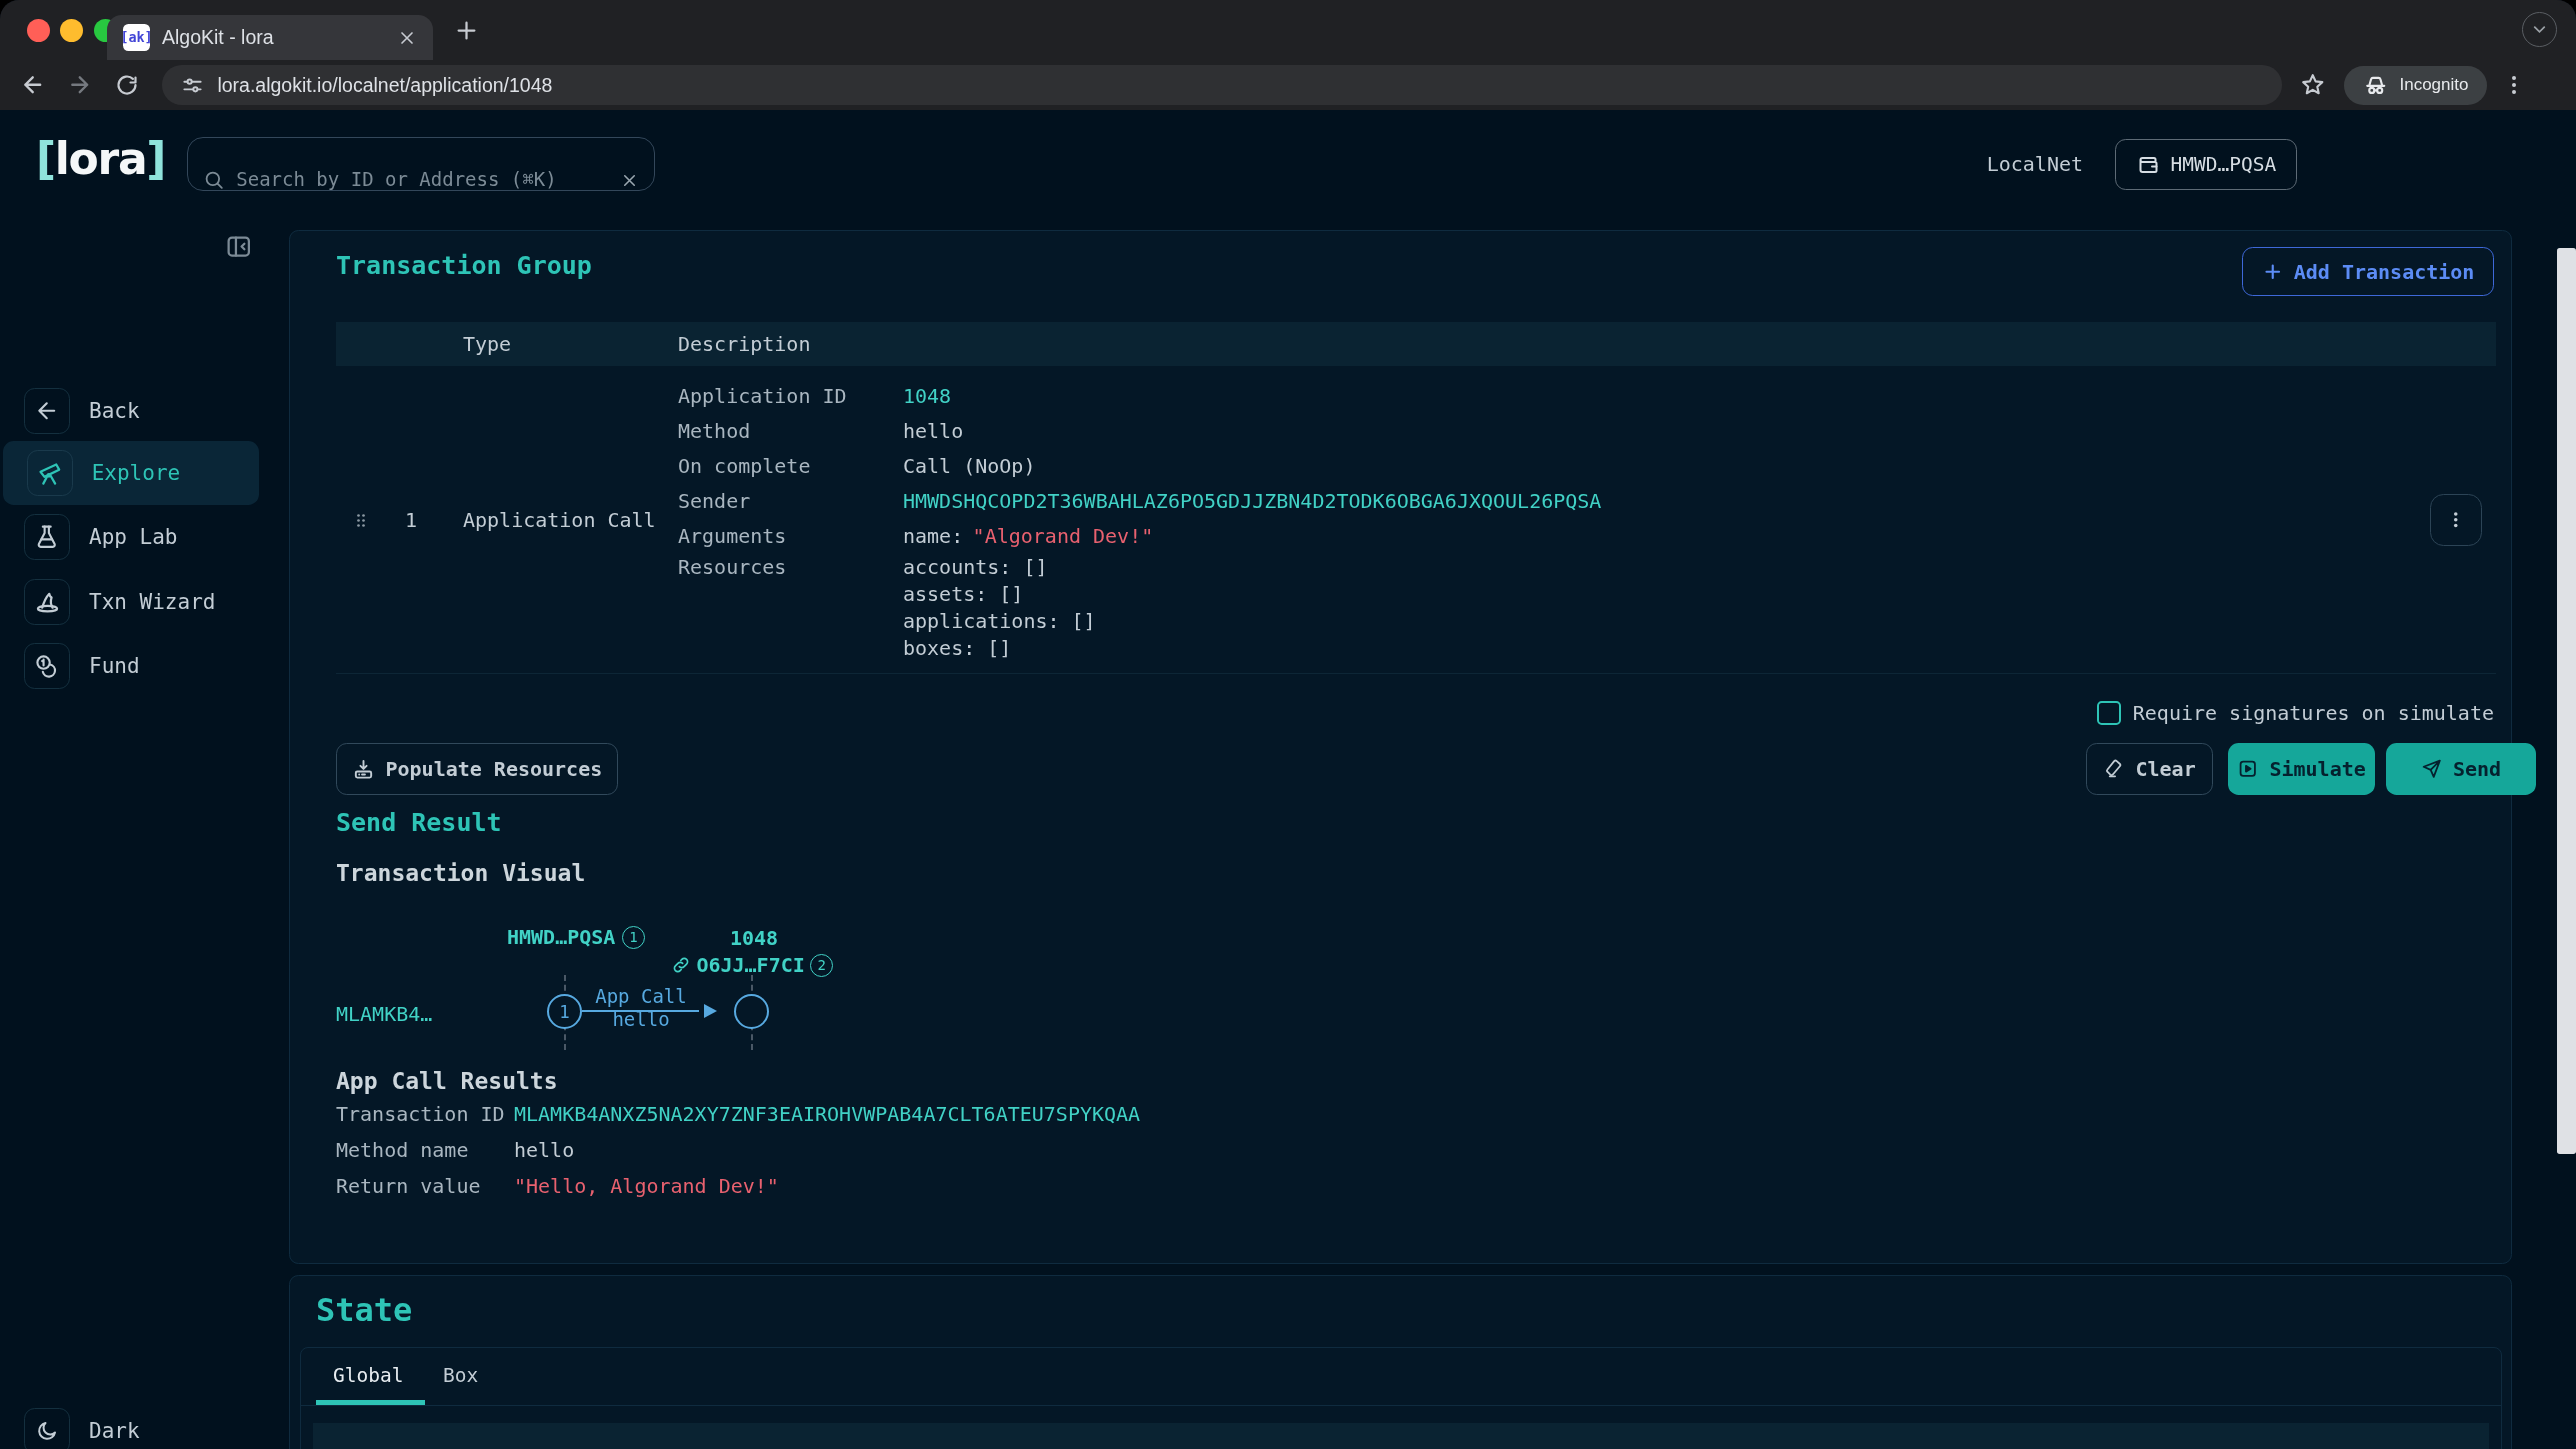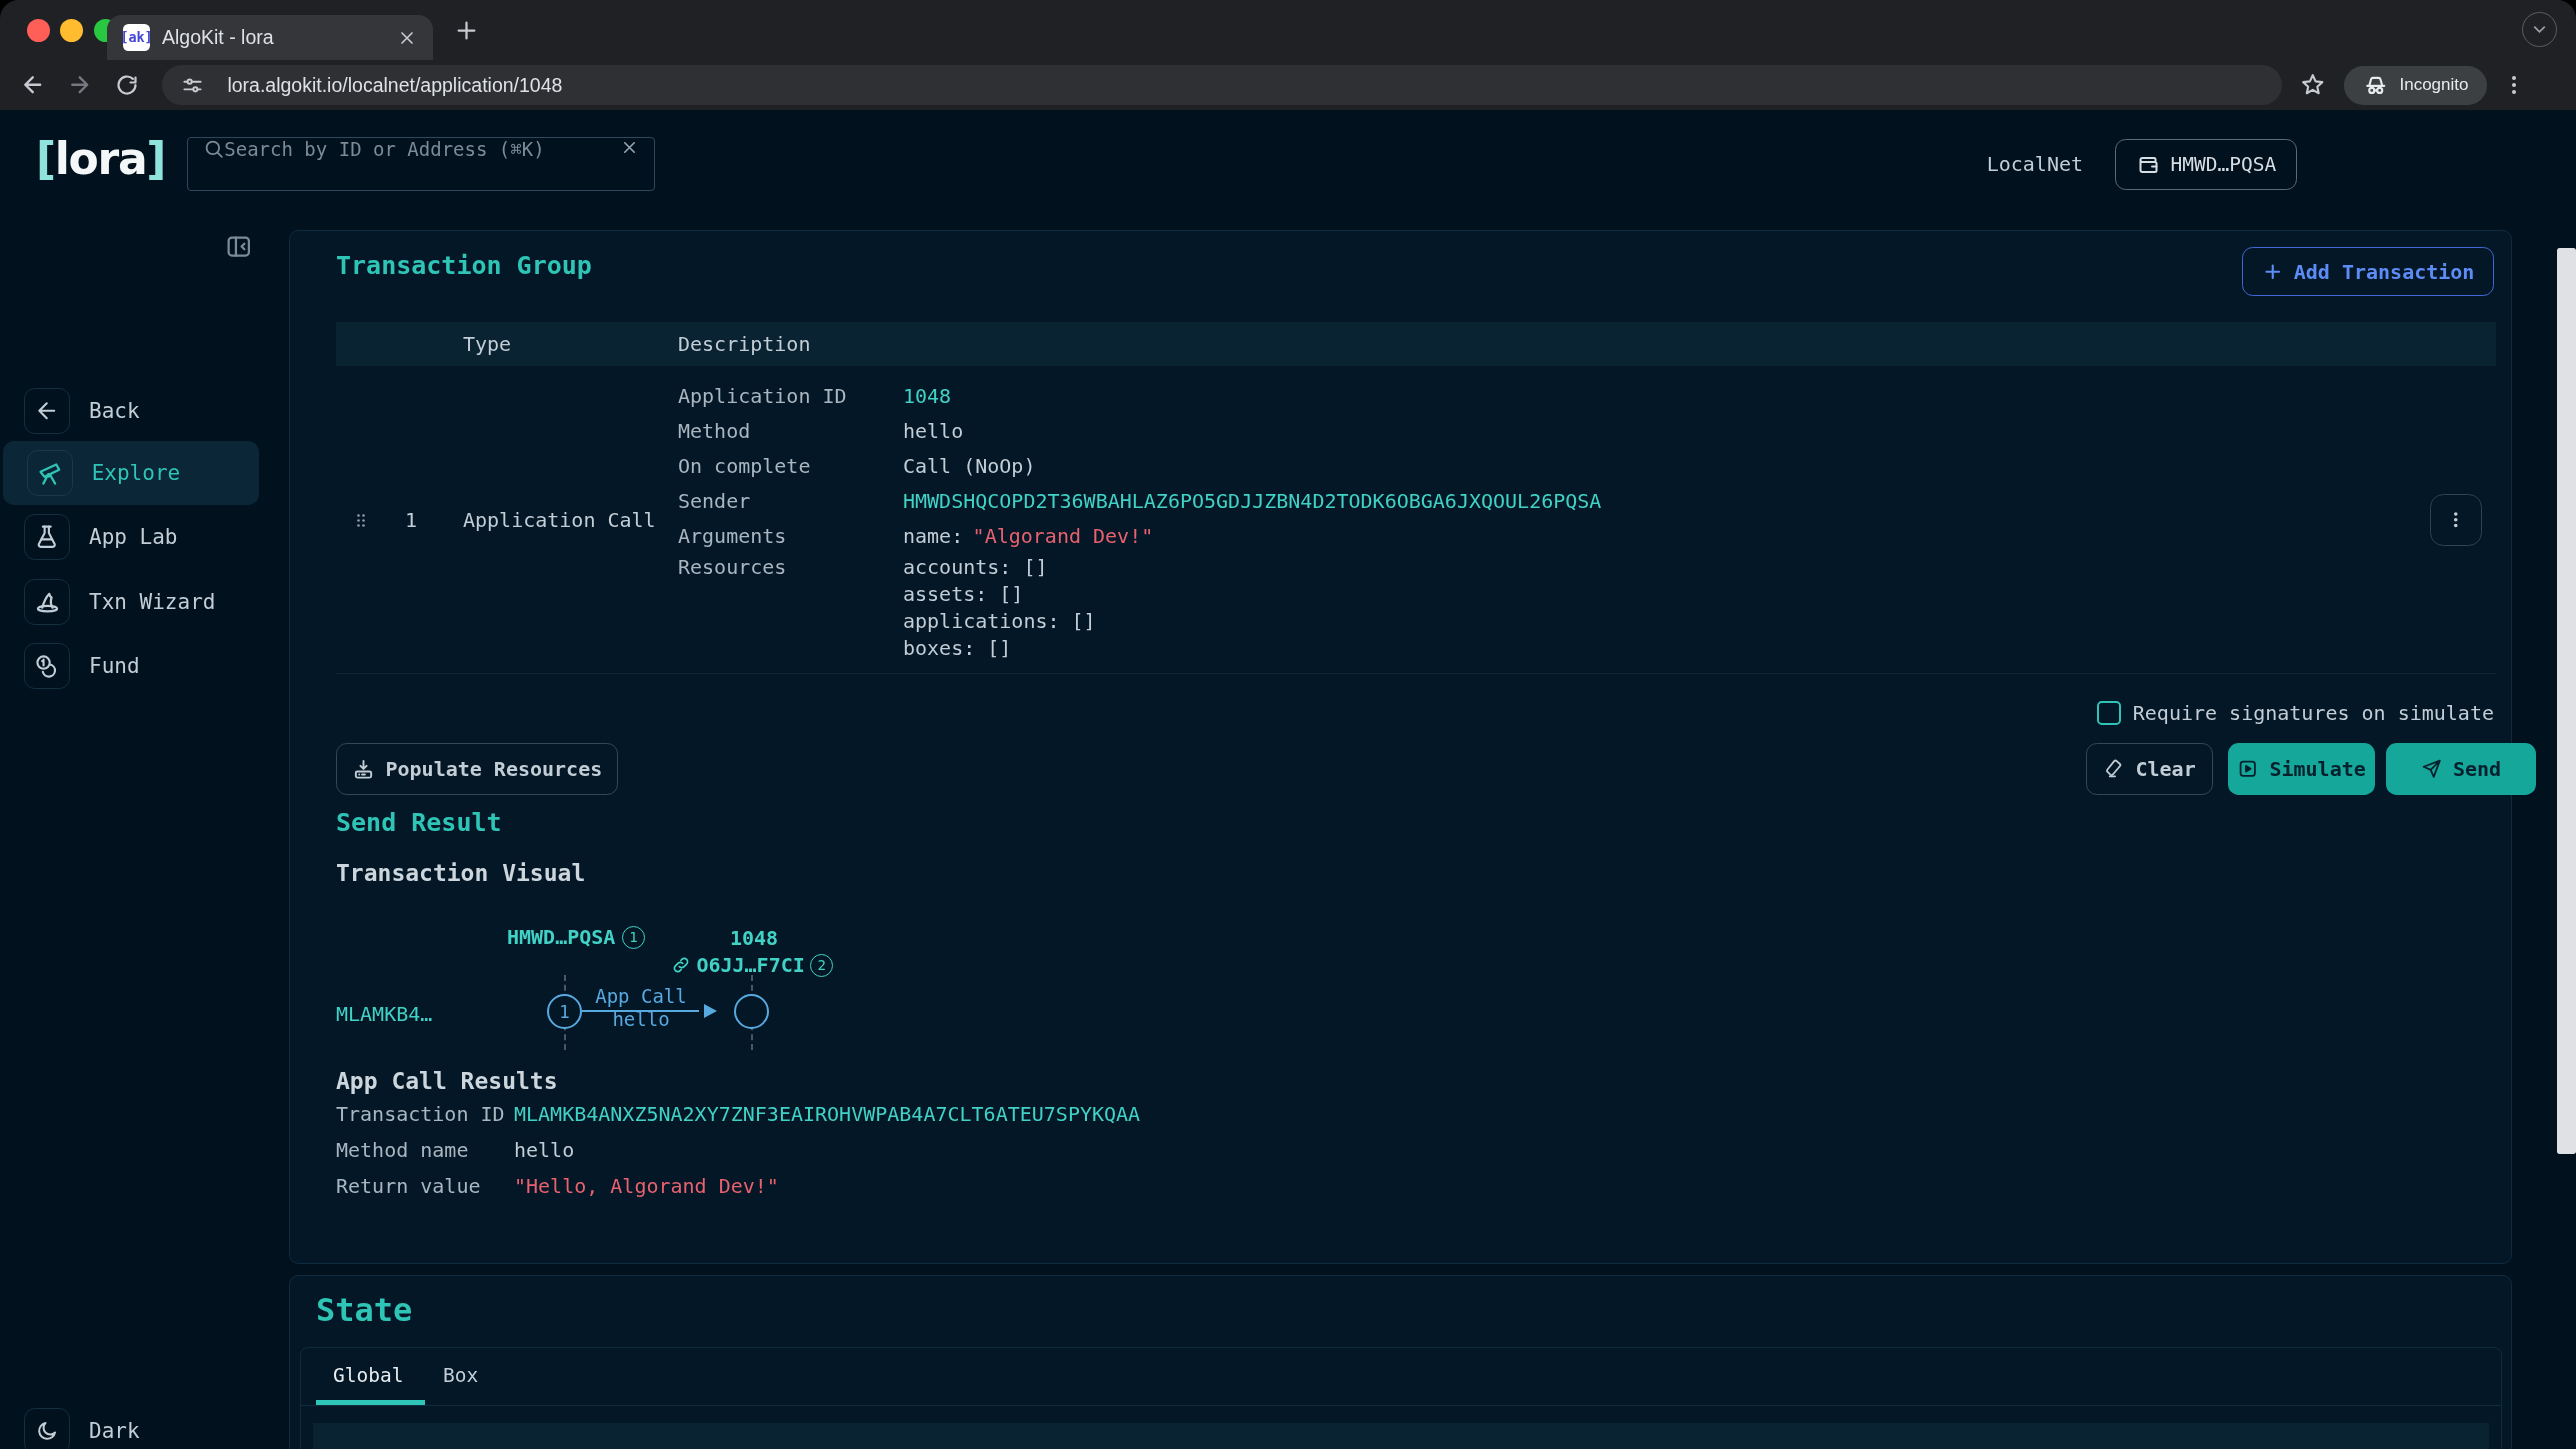--- a/index.html
+++ b/index.html
@@ -20,31 +20,31 @@
   .titlebar{position:absolute;left:0;top:0;width:2576px;height:60px;background:var(--chrome-bar)}
   .tl{position:absolute;top:19px;width:23px;height:23px;border-radius:50%}
   .tab{position:absolute;left:107px;top:14.8px;width:326px;height:46px;background:var(--tab);border-radius:14.8px 14.8px 0 0;display:flex;align-items:center;padding:0 16px;gap:12px}
   .favicon{width:27px;height:27px;background:#fff;border-radius:5.4px;display:flex;align-items:center;justify-content:center;color:#4245d6;font:bold 13.4px "DejaVu Sans Mono",monospace;flex:none}
   .tabtitle{color:var(--chrome-txt);font-size:19.5px;white-space:nowrap;overflow:hidden;flex:1}
   .chrome-ic{color:var(--chrome-ic)}
   .newtab{position:absolute;left:453px;top:17.4px}
   .winmenu{position:absolute;right:19px;top:12px;width:35px;height:35px;border:1.3px solid #5a5e63;border-radius:50%;display:flex;align-items:center;justify-content:center;color:#9aa0a6}
   .toolbar{position:absolute;left:0;top:60px;width:2576px;height:50px;background:var(--chrome-bar);display:flex;align-items:center}
   .navic{width:47px;display:flex;justify-content:center;flex:none}
-  .urlpill{height:40px;flex:none;width:2120px;margin-left:12px;background:var(--pill);border-radius:20px;display:flex;align-items:center;padding:0 19px;gap:23px}
+  .urlpill{height:40px;flex:none;width:2120px;margin-left:12px;background:var(--pill);border-radius:20px;display:flex;align-items:center;padding:0 19px;gap:13px}
   .urltxt{color:var(--chrome-txt);font-size:19.5px}
   .starwrap{margin-left:17.4px;flex:none}
   .incpill{margin-left:19px;flex:none;height:39px;background:var(--inc);border-radius:19.5px;display:flex;align-items:center;gap:10.7px;padding:0 19px;color:#e8eaed;font-size:17px}
   .kebab-chrome{margin-left:14.8px;flex:none}
   
   .app{position:absolute;left:0;top:110px;width:2576px;height:1339px;background:var(--page);overflow:hidden}
   .app-header{position:absolute;left:16px;top:0;width:2308px;height:103px}
   .logo{position:absolute;left:20px;top:23px;font:bold 44px "DejaVu Sans",sans-serif;letter-spacing:-1.3px;color:#f4f7f8}
   .logo .bk{color:#8fe3dc}
-  .search{position:absolute;left:171px;top:27px;width:468px;height:54px;border:1.3px solid #33475a;border-radius:4px;display:flex;align-items:flex-start;padding:0 14.8px;}
+  .search{position:absolute;left:171px;top:27px;width:468px;height:54px;border:1.3px solid #33475a;border-radius:16px;display:flex;align-items:flex-end;padding:0 14.8px;gap:12px}
   .search input{flex:1;background:transparent;border:0;outline:0;color:var(--txt);font:19px "DejaVu Sans Mono",monospace}
   .search input::placeholder{color:var(--muted)}
   .network{position:absolute;right:241px;top:42px;color:var(--txt);font:20px "DejaVu Sans Mono",monospace}
   .wallet{position:absolute;right:27px;top:29px;width:182px;height:51px;border:1.3px solid #5e6b76;border-radius:10.7px;display:flex;align-items:center;justify-content:center;gap:10.7px;color:#d6dde3;font:19.5px "DejaVu Sans Mono",monospace;background:transparent}
   
   .sidebar{position:absolute;left:0;top:103px;width:268px;height:1236px}
   .collapse{position:absolute;right:14.8px;top:20px;color:var(--muted)}
   .sideitem{position:absolute;left:0;width:263px;height:64px;display:flex;align-items:center}
   .sideitem .tile{width:46px;height:46px;margin-left:24px;border:1.3px solid var(--tile-bd);border-radius:10.7px;display:flex;align-items:center;justify-content:center;color:var(--txt);flex:none}
   .sideitem .slabel{margin-left:19px;color:var(--txt);font:21px "DejaVu Sans Mono",monospace}

